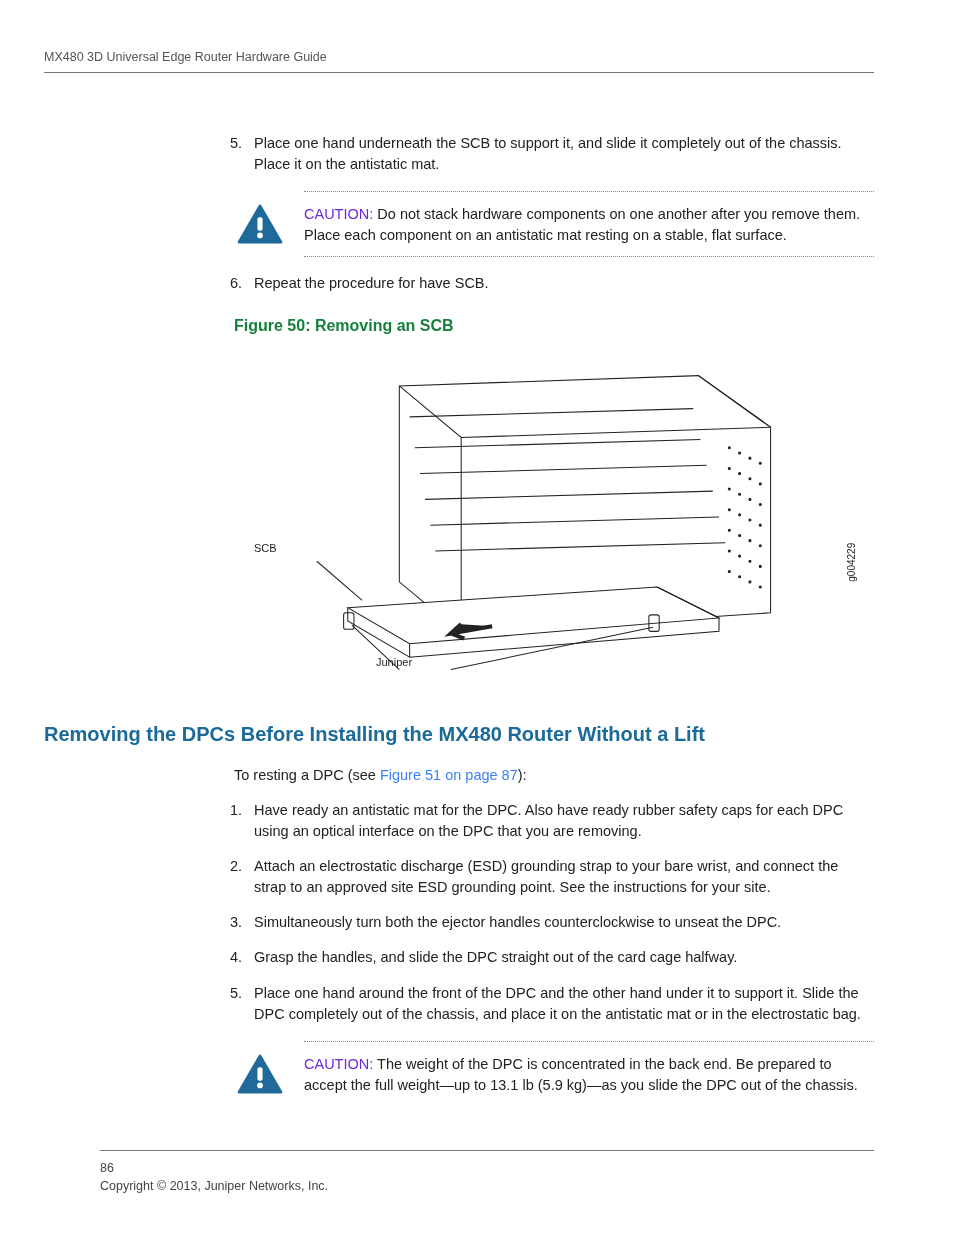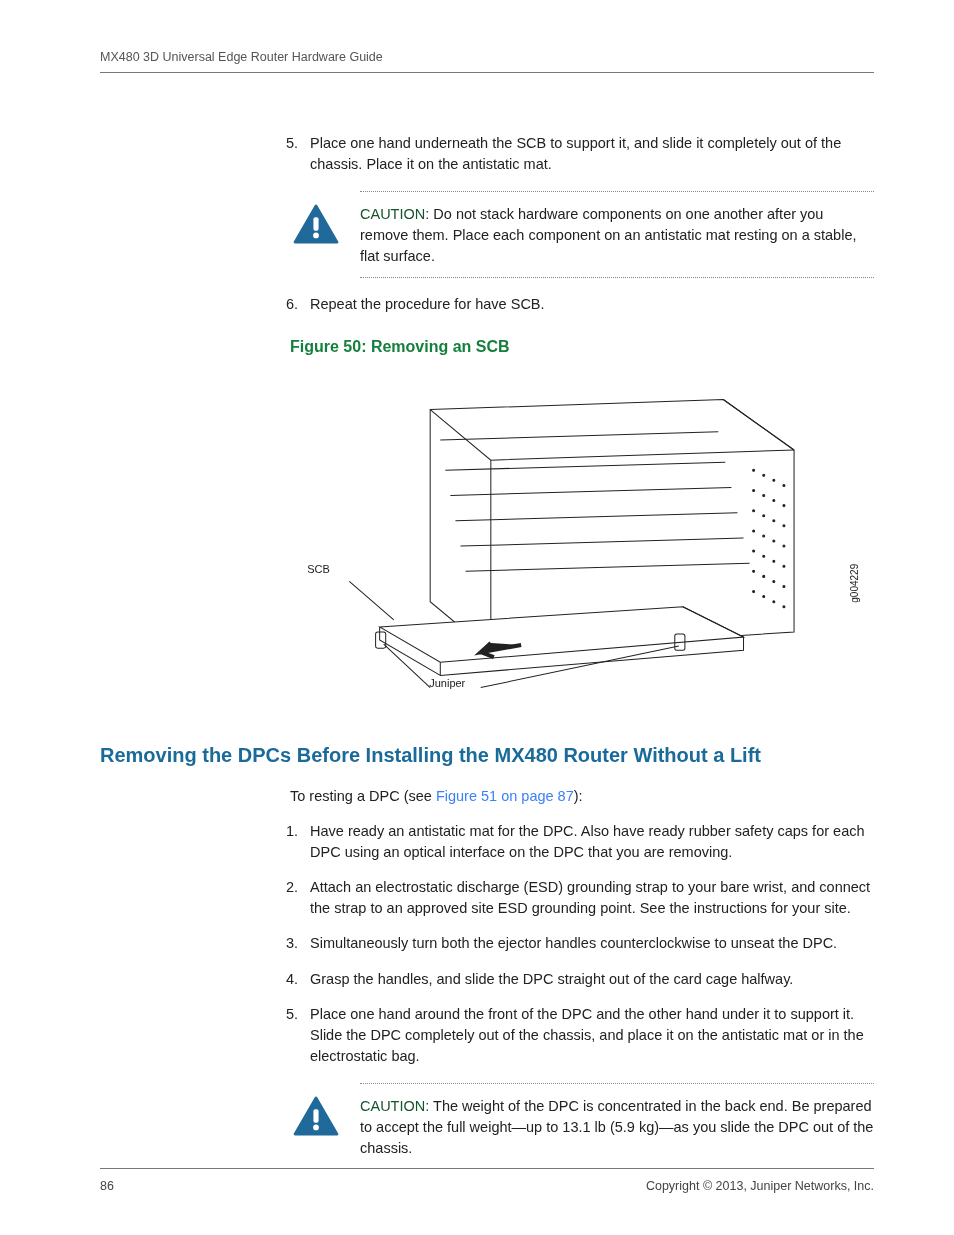--- a/index.html
+++ b/index.html
@@ -9,21 +9,21 @@
     color: #222;
     margin: 0;
     padding: 0;
     width: 954px;
     height: 1235px;
     position: relative;
     background: #fff;
     line-height: 1.45;
   }
   .page {
-    padding: 48px 80px 40px 100px;
+    padding: 48px 80px 40px 44px;
     box-sizing: border-box;
     width: 100%;
     height: 100%;
     position: relative;
   }
   .running-header {
     font-size: 12.5px;
     color: #555;
     margin-bottom: 6px;
   }
@@ -59,21 +59,21 @@
     margin: 10px 0 12px 70px;
   }
   .caution-body {
     display: flex;
     align-items: flex-start;
     gap: 18px;
     padding-left: 0px;
   }
   .caution-body .icon-col { width: 52px; flex: 0 0 52px; display:flex; justify-content:center; }
   .caution-body .text-col { flex: 1; }
-  .caution-label { color: #14532d; font-weight: normal; }
+  .caution-label { color: #6d28d9; font-weight: normal; }
   .figure-title {
     font-weight: bold;
     color: #15803d;
     font-size: 16px;
     margin: 20px 0 18px 0;
   }
   .figure-box {
     width: 100%;
     height: 330px;
     display: flex;
@@ -107,20 +107,21 @@
   .footer-rule {
     border: none;
     border-top: 1px solid #777;
     margin: 0 0 8px 0;
   }
   .footer-row {
     display: flex;
     justify-content: space-between;
     font-size: 12.5px;
     color: #444;
+    flex-direction: column;
   }
 </style>
 </head>
 <body>
 
 <div class="page">
   <div class="running-header">MX480 3D Universal Edge Router Hardware Guide</div>
   <hr class="header-rule">
 
   <div class="main-col">

